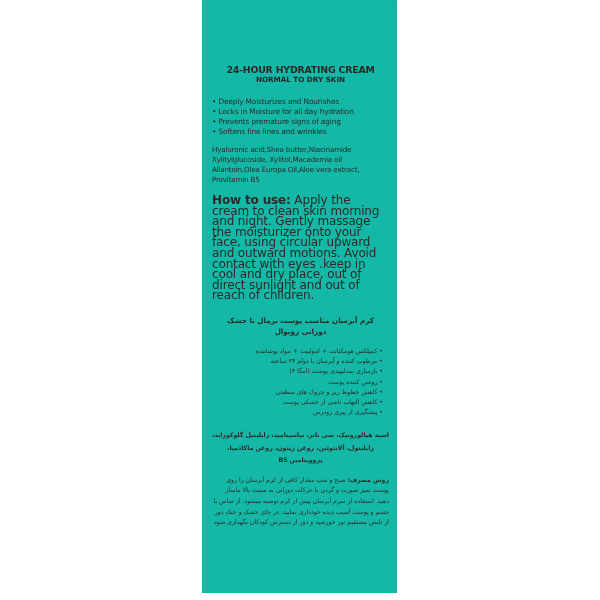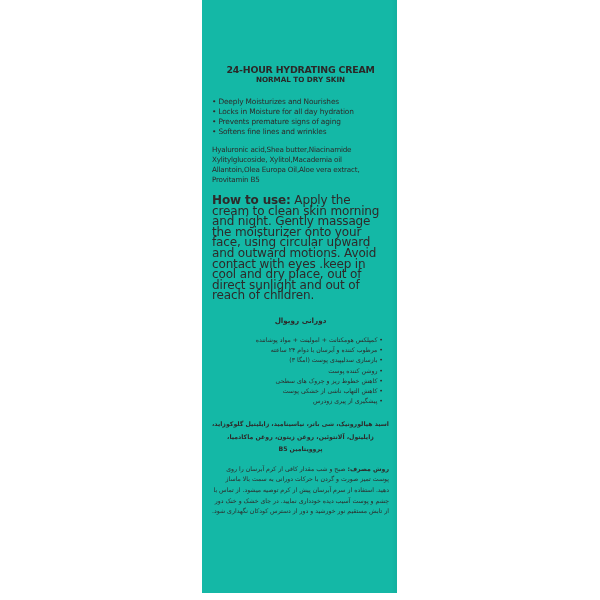--- a/index.html
+++ b/index.html
@@ -37,20 +37,21 @@
     <ul class="bullets">
       <li>• Deeply Moisturizes and Nourishes</li>
       <li>• Locks in Moisture for all day hydration</li>
       <li>• Prevents premature signs of aging</li>
       <li>• Softens fine lines and wrinkles</li>
     </ul>
     <div class="ingredients">Hyaluronic acid,Shea butter,Niacinamide Xylitylglucoside, Xylitol,Macademia oil Allantoin,Olea Europa Oil,Aloe vera extract, Provitamin B5</div>
     <div class="howto"><b>How to use:</b><span> Apply the cream to clean skin morning and night. Gently  massage the moisturizer onto your face, using circular upward and outward motions. Avoid contact with eyes .keep in cool and dry place, out of direct sunlight and out of reach of children.</span></div>
 
     <div class="rtl fa-title">
+      <div>کرم آبرسان مناسب پوست نرمال تا خشک</div>
       <div>دورانی رویوال</div>
     </div>
     <ul class="rtl fa-bullets">
       <li>• کمپلکس هومکتانت + امولینت + مواد پوشاننده</li>
       <li>• مرطوب کننده و آبرسان با دوام ۲۴ ساعته</li>
       <li>• بازسازی سدلیپیدی پوست (امگا ۳)</li>
       <li>• روشن کننده پوست</li>
       <li>• کاهش خطوط ریز و چروک های سطحی</li>
       <li>• کاهش التهاب ناشی از خشکی پوست</li>
       <li>• پیشگیری از پیری زودرس</li>

